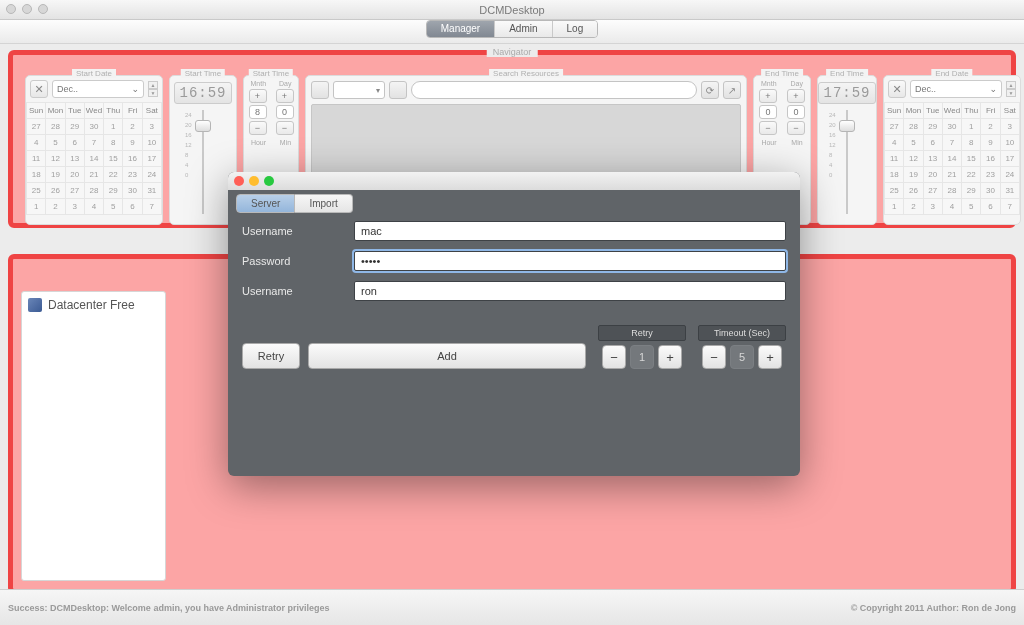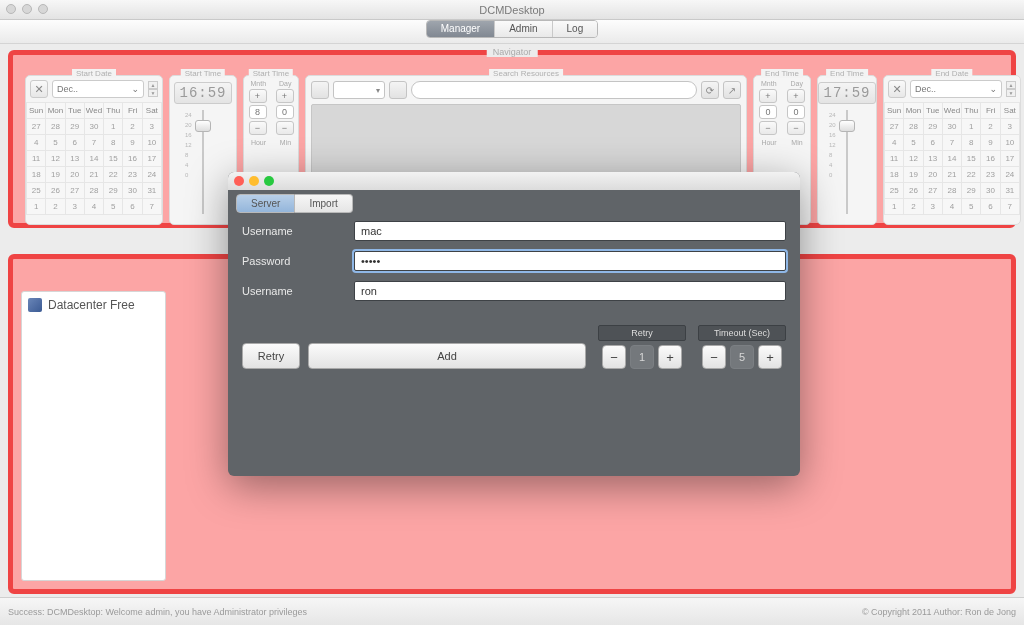--- a/index.html
+++ b/index.html
@@ -50,21 +50,21 @@
 .circ{width:18px;height:18px;border:1px solid #c4c4c4;border-radius:3px;background:linear-gradient(#f4f4f4,#e2e2e2);display:flex;align-items:center;justify-content:center;font-size:10px;color:#888;cursor:pointer;}
 .sbody{margin:0 5px 5px;height:110px;background:#d7d7d7;border:1px solid #c6c6c6;border-radius:2px;}
 .tree{left:8px;top:210px;width:1008px;height:340px;}
 .tree-tb{display:flex;justify-content:center;gap:2px;padding:8px;}
 .tbb{width:18px;height:16px;border:1px solid #c4c4c4;border-radius:3px;background:linear-gradient(#fafafa,#e7e7e7);font-size:10px;color:#666;display:flex;align-items:center;justify-content:center;cursor:pointer;}
 .tbb.blue{background:#4d7cc8;}
 .tbb.dark{background:#3a3a3a;}
 .tree-body{margin:0 8px;width:145px;height:290px;border:1px solid #d6d6d6;border-radius:3px;background:#fff;padding:6px;}
 .tree-item{display:flex;align-items:center;gap:6px;font-size:12px;color:#555;}
 .cube{width:14px;height:14px;background:linear-gradient(135deg,#6a86b8,#3b5a93);border-radius:2px;}
-.status{position:absolute;left:0;bottom:0;width:1024px;height:28px;background:linear-gradient(#f6f6f6,#e6e6e6);border-top:1px solid #cfcfcf;display:flex;align-items:center;justify-content:space-between;padding:0 8px;font-size:9px;color:#9a9a9a;}
+.status{position:absolute;left:0;bottom:0;width:1024px;height:36px;background:linear-gradient(#f6f6f6,#e6e6e6);border-top:1px solid #cfcfcf;display:flex;align-items:center;justify-content:space-between;padding:0 8px;font-size:9px;color:#9a9a9a;font-weight:bold;}
 
 
 .modal{position:absolute;left:228px;top:128px;width:572px;height:304px;background:#606468;border-radius:6px;box-shadow:0 10px 40px rgba(0,0,0,.4);}
 .m-tb{height:18px;background:linear-gradient(#f2f2f2,#dcdcdc);border-top-left-radius:6px;border-top-right-radius:6px;display:flex;align-items:center;padding-left:6px;gap:5px;}
 .m-tb .r{width:10px;height:10px;border-radius:50%;}
 .m-tb .r.red{background:#ff5f57;}.m-tb .r.yel{background:#ffbd2e;}.m-tb .r.grn{background:#28c940;}
 .m-tabs{display:flex;padding:4px 0 0 8px;}
 .m-tab{font-size:10px;padding:3px 14px;background:linear-gradient(#f6f6f6,#e5e5e5);border:1px solid #b9b9b9;color:#555;cursor:pointer;}
 .m-tab:first-child{border-top-left-radius:4px;border-bottom-left-radius:4px;text-align:center;}
 .m-tab:last-child{border-top-right-radius:4px;border-bottom-right-radius:4px;border-left:none;}

